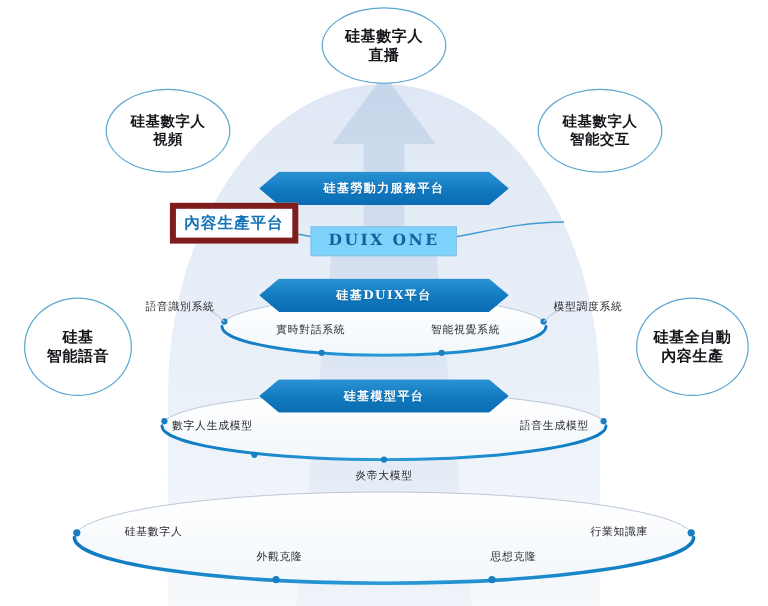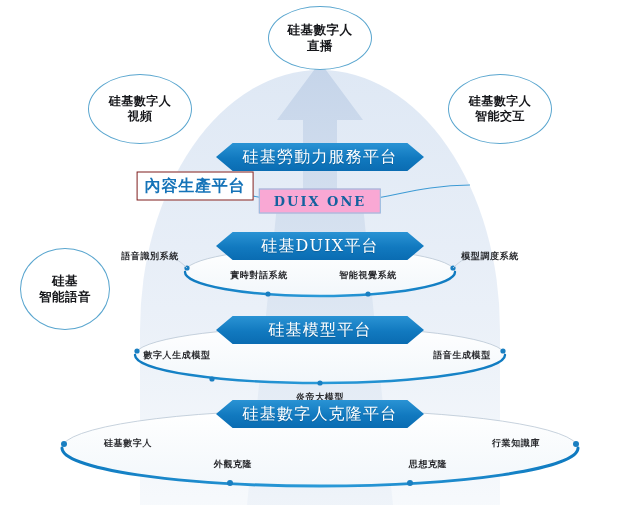--- a/index.html
+++ b/index.html
@@ -27,59 +27,59 @@
     box-sizing:border-box;
   }
   .circle span{display:block;}
 
   
   .chev{
     position:absolute;
     height:28px;
     display:flex;align-items:center;justify-content:center;
     color:#ffffff;
-    font-weight:normal;
-    font-size:16px;
+    font-weight:bold;
+    font-size:10px;
     letter-spacing:1.2px;
     background:linear-gradient(180deg,#2a93d4 0%,#1179bf 55%,#0a6cb2 100%);
     -webkit-clip-path:polygon(0% 50%,8% 0%,92% 0%,100% 50%,92% 100%,8% 100%);
     clip-path:polygon(0% 50%,8% 0%,92% 0%,100% 50%,92% 100%,8% 100%);
     text-shadow:0 1px 1px rgba(0,0,0,.18);
     box-sizing:border-box;
   }
 
   
   .nlabel{
     position:absolute;
     font-size:9px;
-    font-weight:bold;
+    font-weight:normal;
     color:#2a2b2f;
     white-space:nowrap;
     letter-spacing:.6px;
     transform:translate(-50%,-50%);
   }
 
   
   .boxlabel{
     position:absolute;
-    border:1px solid #7f1d1d;
+    border:5px solid #7f1d1d;
     background:#ffffff;
     color:#1573b8;
     font-weight:bold;
-    font-size:16px;
+    font-size:13px;
     letter-spacing:.8px;
     padding:3px 7px;
     white-space:nowrap;
     transform:translate(-50%,-50%);
     box-sizing:border-box;
   }
   .duixone{
     position:absolute;
     border:1px solid #8cc2e2;
-    background:#f9a8d4;
+    background:#7dd3fc;
     color:#14619e;
     font-weight:bold;
     font-size:13px;
     letter-spacing:2px;
     padding:4px 14px;
     white-space:nowrap;
     transform:translate(-50%,-50%);
     box-sizing:border-box;
   }
 
@@ -182,41 +182,46 @@
     </div>
   </div>
 
   <div class="circle c-mid" style="left:20px;top:248px;width:90px;height:82px;">
     <div>
       <span>硅基</span>
       <span>智能語音</span>
     </div>
   </div>
 
+  <div class="circle c-mid" style="left:530px;top:248px;width:94px;height:82px;">
+    <div>
+      <span>硅基全自動</span>
+      <span>內容生產</span>
+    </div>
+  </div>
 
   <div class="chev" style="left:216px;top:143px;width:208px;">硅基勞動力服務平台</div>
 
   <div class="boxlabel" style="left:195px;top:186px;">內容生產平台</div>
 
 
   <div class="duixone" style="left:320px;top:201px;">DUIX ONE</div>
 
   <div class="chev" style="left:216px;top:232px;width:208px;text-align:right;">硅基DUIX平台</div>
 
   <div class="nlabel" style="left:150px;top:256px;">語音識別系統</div>
   <div class="nlabel" style="left:259px;top:275px;">實時對話系統</div>
-  <div class="nlabel" style="left:368px;top:275px;">智能視覺系統</div>
+  <div class="nlabel" style="left:388px;top:275px;">智能視覺系統</div>
   <div class="nlabel" style="left:490px;top:256px;">模型調度系統</div>
 
   <div class="chev" style="left:216px;top:316px;width:208px;">硅基模型平台</div>
 
   <div class="nlabel" style="left:177px;top:355px;">數字人生成模型</div>
   <div class="nlabel" style="left:320px;top:367px;margin-top:30px;">炎帝大模型</div>
   <div class="nlabel" style="left:462px;top:355px;">語音生成模型</div>
 
-  <div class="chev" style="left:216px;top:400px;width:208px;">硅基數字人克隆平台</div>
 
   <div class="nlabel" style="left:128px;top:443px;">硅基數字人</div>
   <div class="nlabel" style="left:233px;top:464px;">外觀克隆</div>
   <div class="nlabel" style="left:428px;top:464px;">思想克隆</div>
   <div class="nlabel" style="left:516px;top:443px;">行業知識庫</div>
 
 </div>
 
 </body></html>

